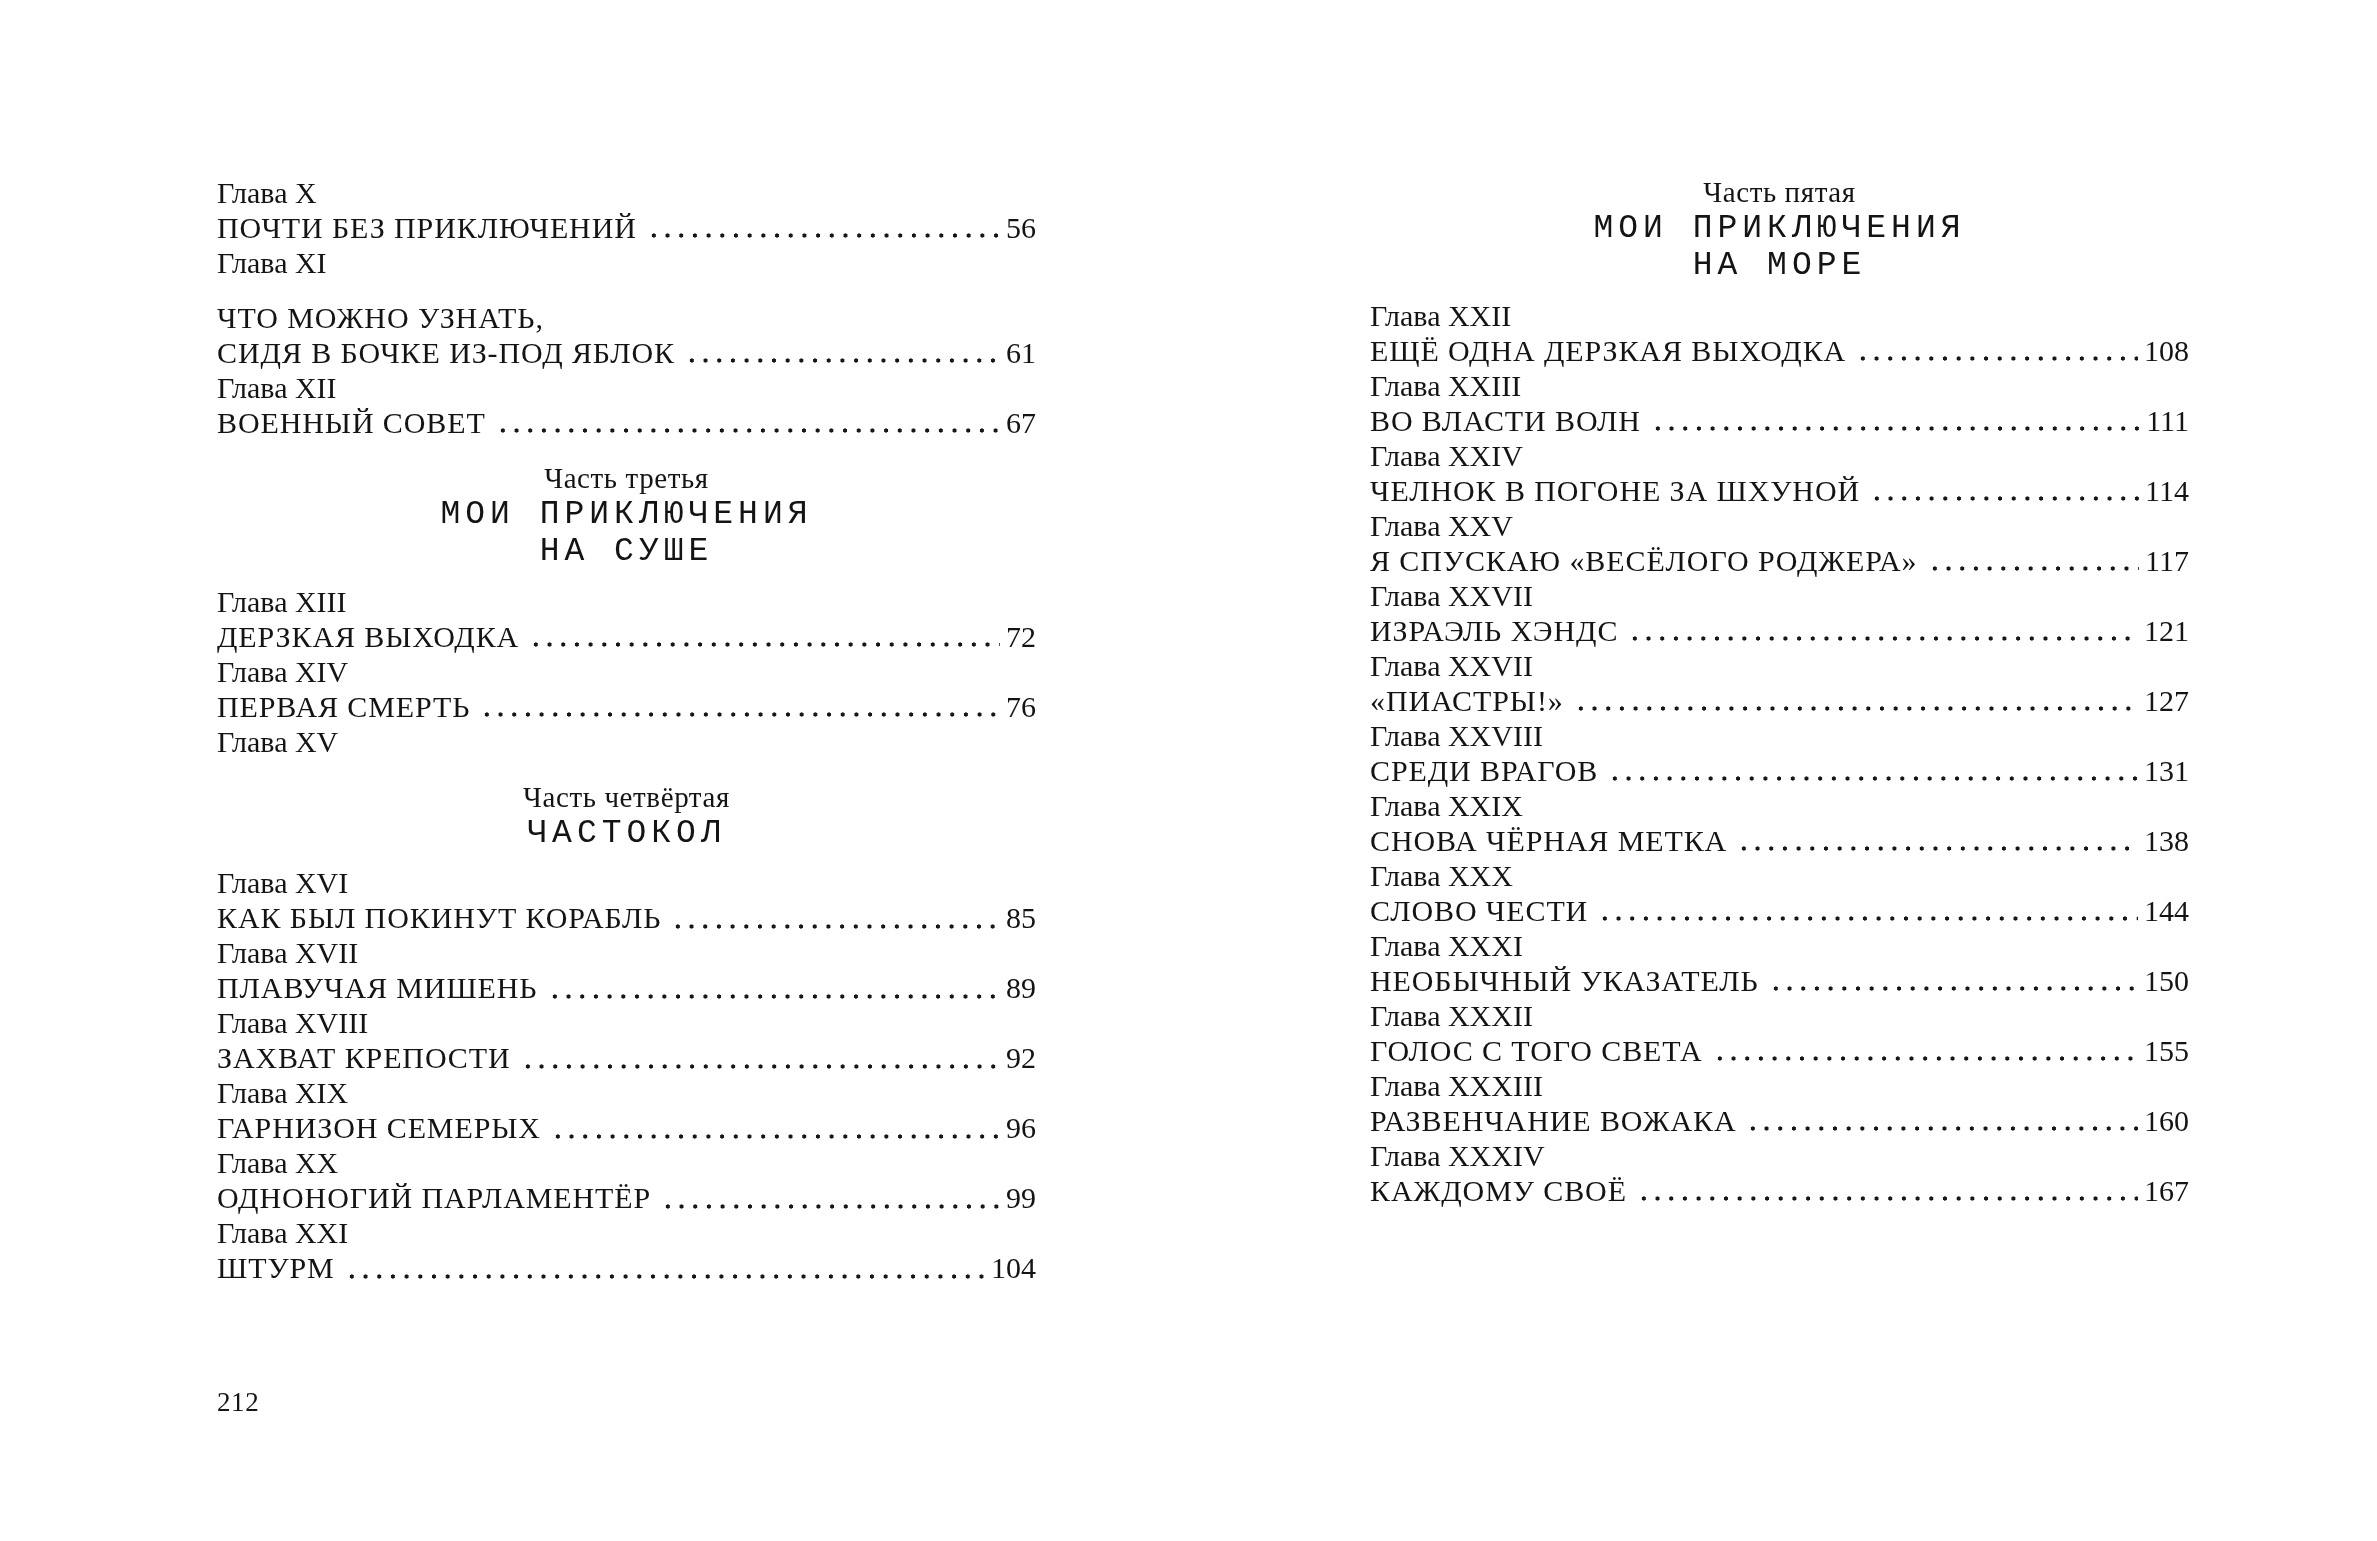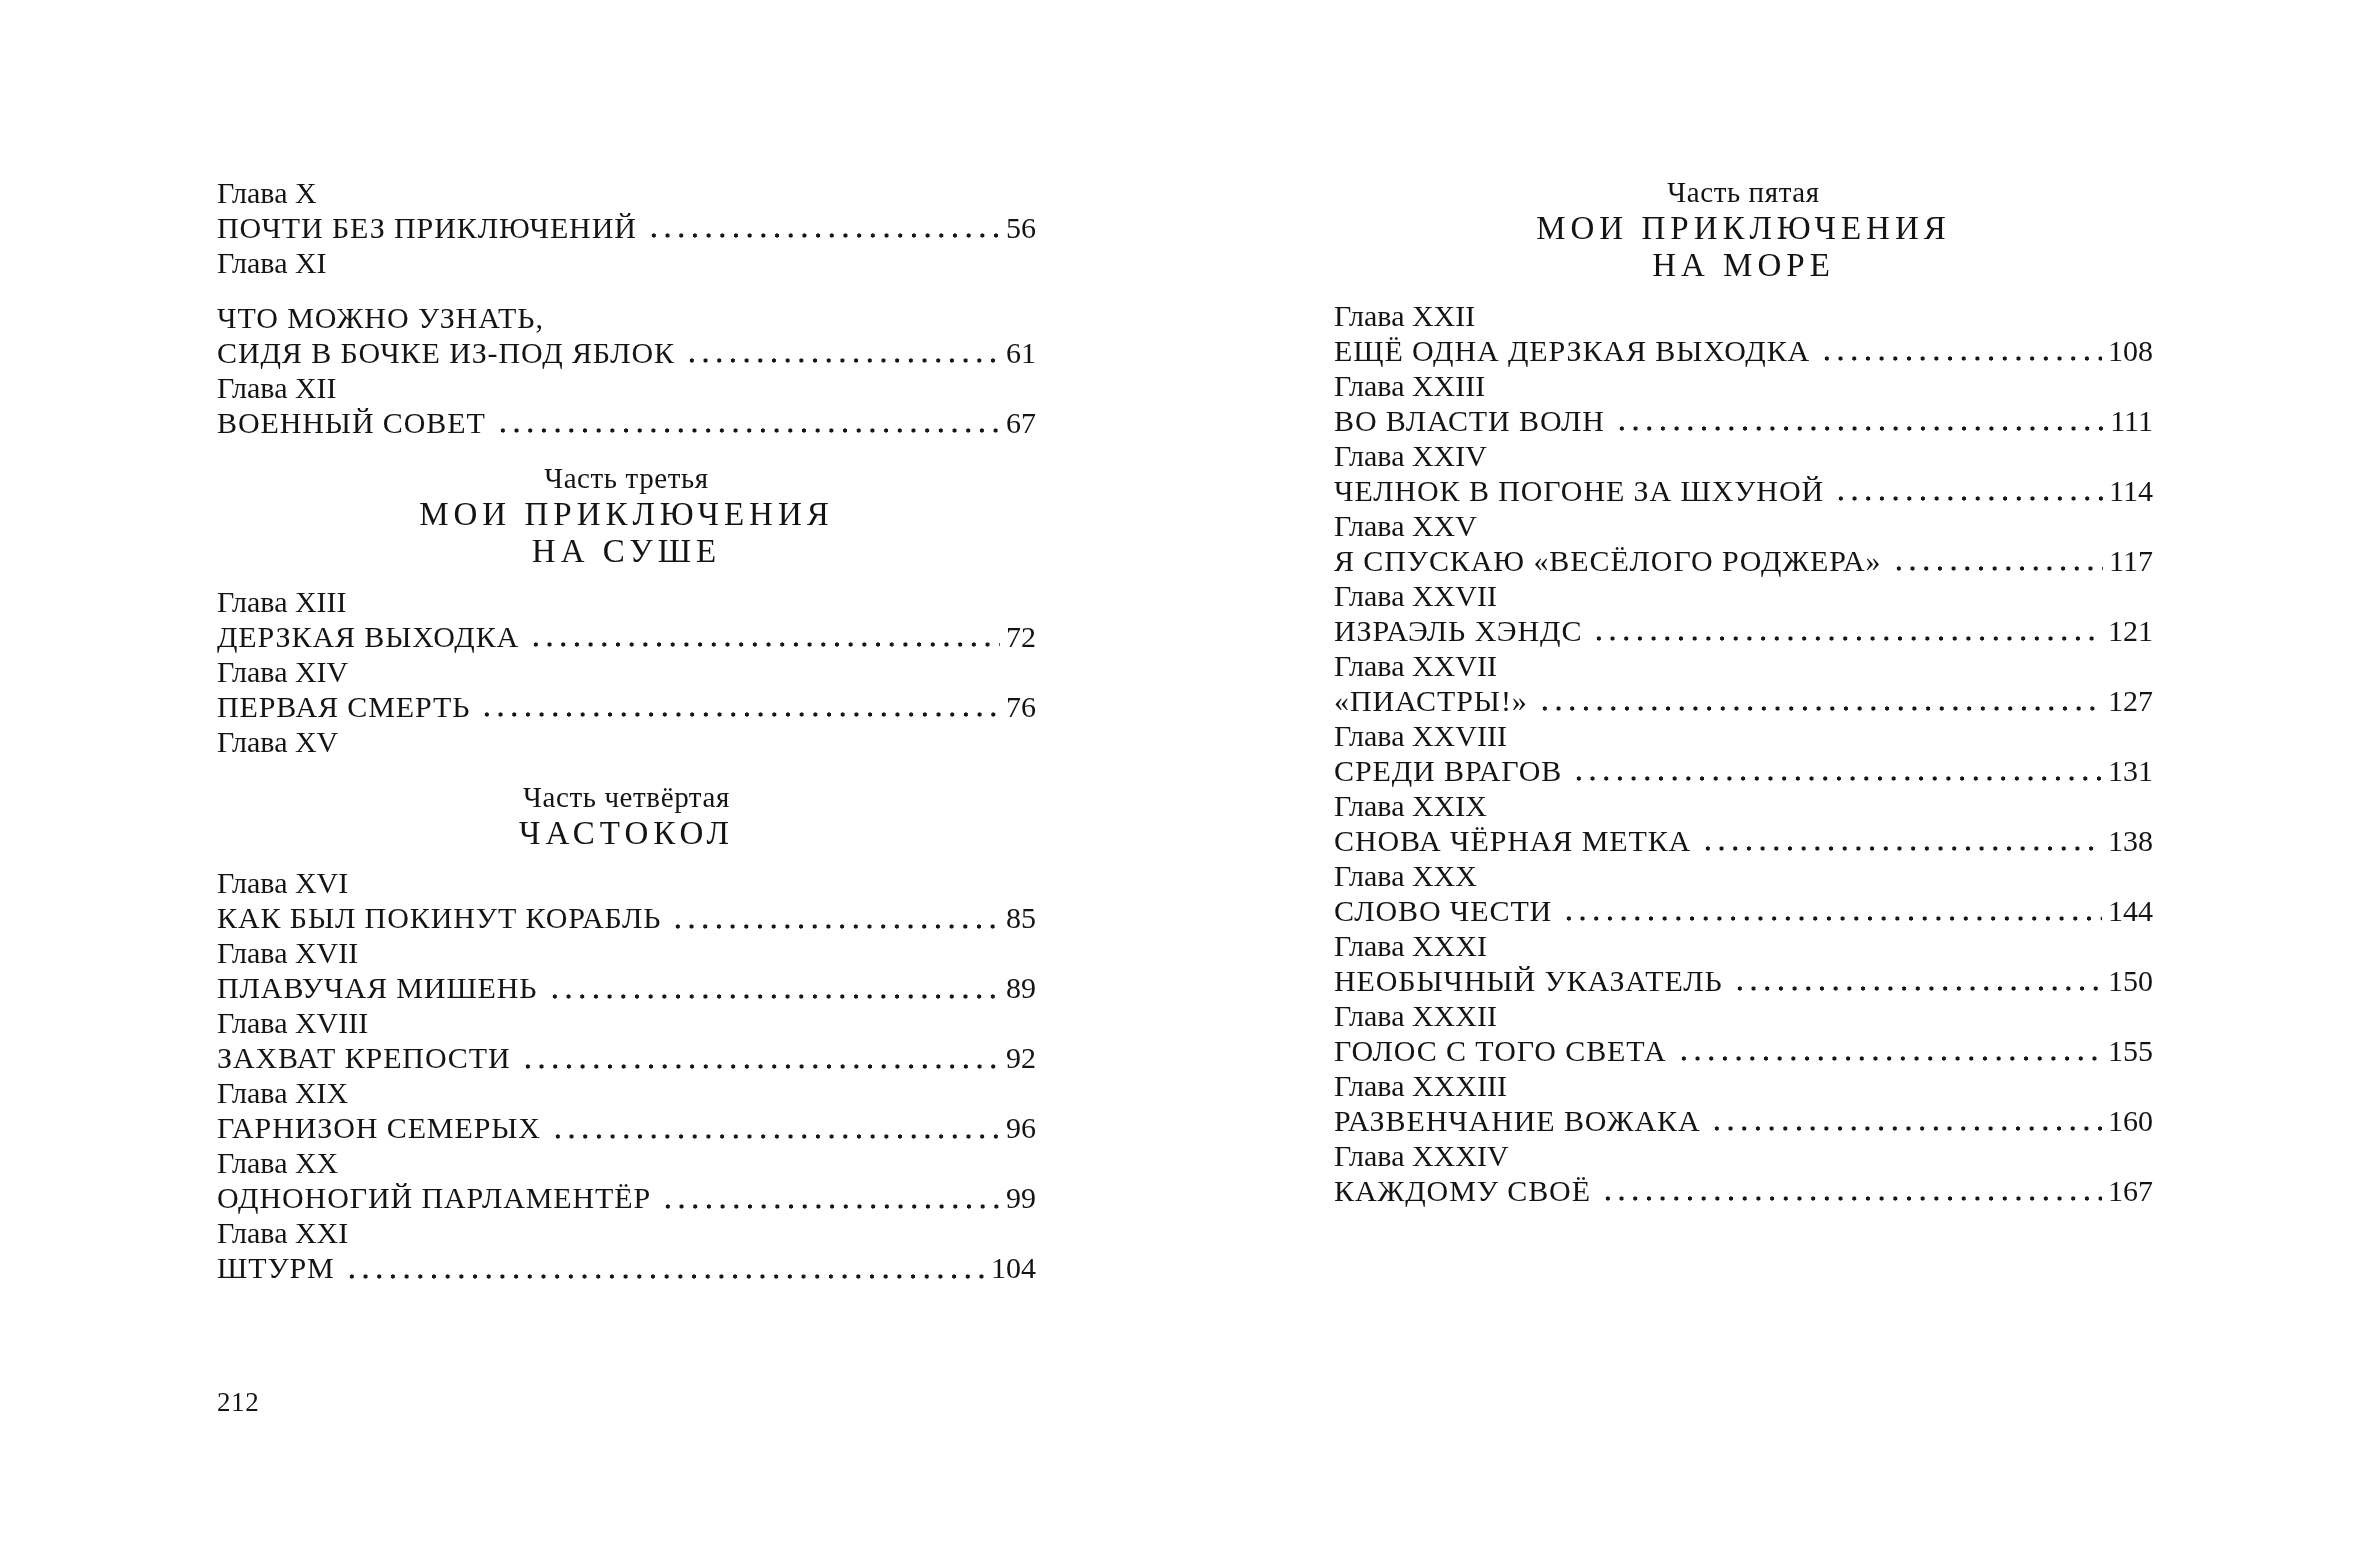--- a/index.html
+++ b/index.html
@@ -17,21 +17,21 @@
     overflow: hidden;
   }
   .toc-column {
     position: absolute;
     top: 175px;
     width: 819px;
     font-size: 30px;
     line-height: 35px;
   }
   #col-left  { left: 217px; }
-  #col-right { left: 1334px; }
+  #col-right { left: 1370px; }
 
   .chapter-label {
     white-space: nowrap;
   }
   .title-line {
     letter-spacing: 0.9px;
     white-space: nowrap;
     margin-top: 20px;
   }
   .entry-row {
@@ -65,20 +65,21 @@
   .part-label {
     font-size: 29px;
     line-height: 35px;
     letter-spacing: 0.6px;
   }
   .part-title {
     font-size: 33px;
     line-height: 37px;
     letter-spacing: 5px;
     white-space: nowrap;
+    font-family: Liberation Mono, monospace;
   }
   .folio {
     position: absolute;
     left: 217px;
     top: 1387px;
     font-size: 27px;
     letter-spacing: 0.6px;
   }
 </style>
 </head>

